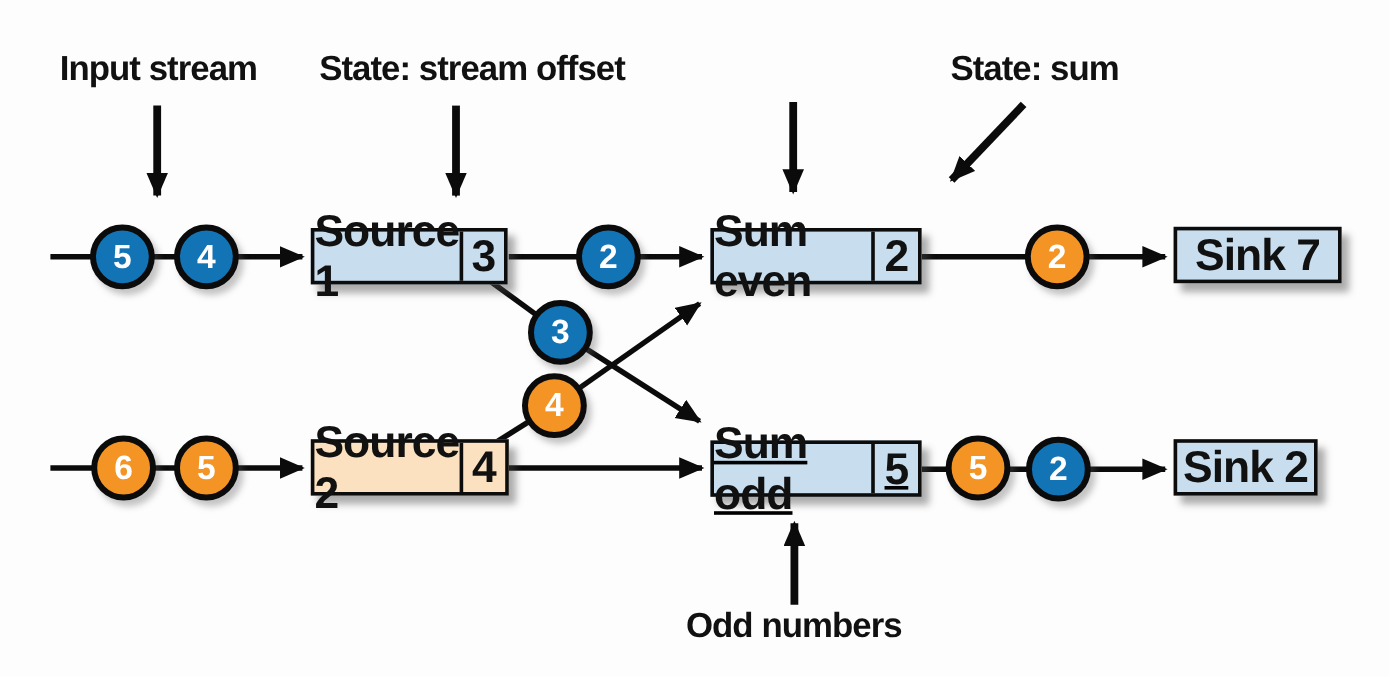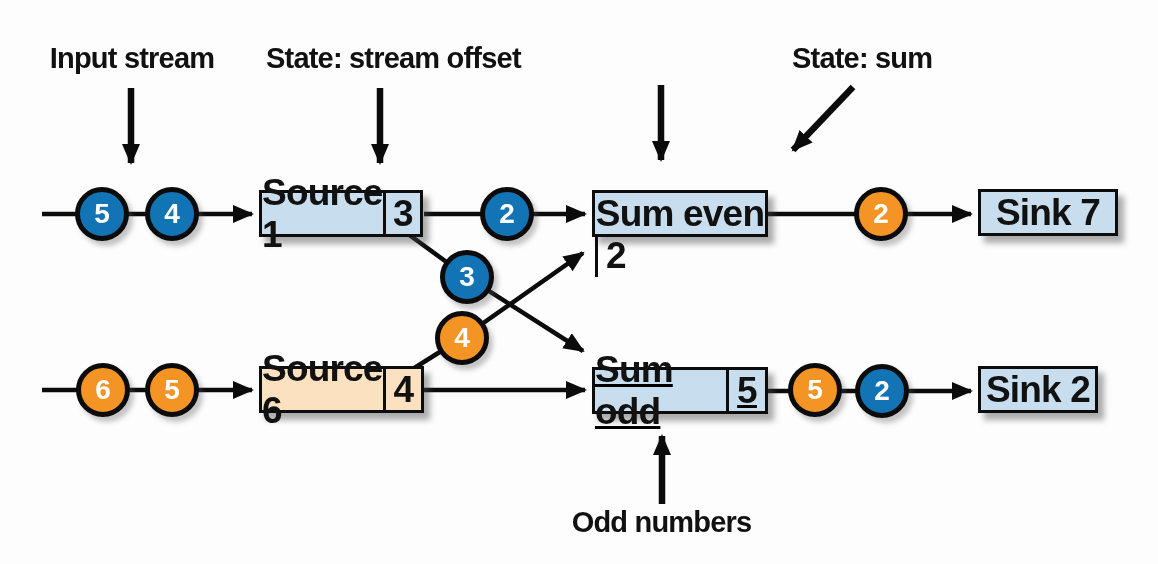--- a/index.html
+++ b/index.html
@@ -91,31 +91,31 @@
   <div class="label" style="left:40px;top:42px;width:184px;">Input stream</div>
   <div class="label" style="left:266px;top:42px;width:230px;text-align:right;">State: stream offset</div>
   <div class="label" style="left:792px;top:42px;width:122px;">State: sum</div>
   <div class="label" style="left:570px;top:506px;width:183px;">Odd numbers</div>
 
   <div class="node" style="left:259px;top:190px;width:164px;" data-fill="light_blue">
     <div class="cell main">Source 1</div>
     <div class="cell state" style="width:40px;">3</div>
   </div>
 
-  <div class="node" style="left:592px;top:190px;width:176px;flex-direction:column;" data-fill="light_blue">
+  <div class="node" style="left:592px;top:190px;width:176px;" data-fill="light_blue">
     <div class="cell main">Sum even</div>
     <div class="cell state" style="width:36px;">2</div>
   </div>
 
   <div class="node" style="left:978px;top:189px;width:140px;" data-fill="light_blue">
     <div class="cell main">Sink 7</div>
   </div>
 
   <div class="node" style="left:259px;top:366px;width:165px;" data-fill="peach">
-    <div class="cell main">Source 6</div>
+    <div class="cell main">Source 2</div>
     <div class="cell state" style="width:40px;">4</div>
   </div>
 
   <div class="node" style="left:592px;top:367px;width:176px;text-decoration:underline;" data-fill="light_blue">
     <div class="cell main">Sum odd</div>
     <div class="cell state" style="width:36px;">5</div>
   </div>
 
   <div class="node" style="left:978px;top:366px;width:120px;" data-fill="light_blue">
     <div class="cell main">Sink 2</div>

